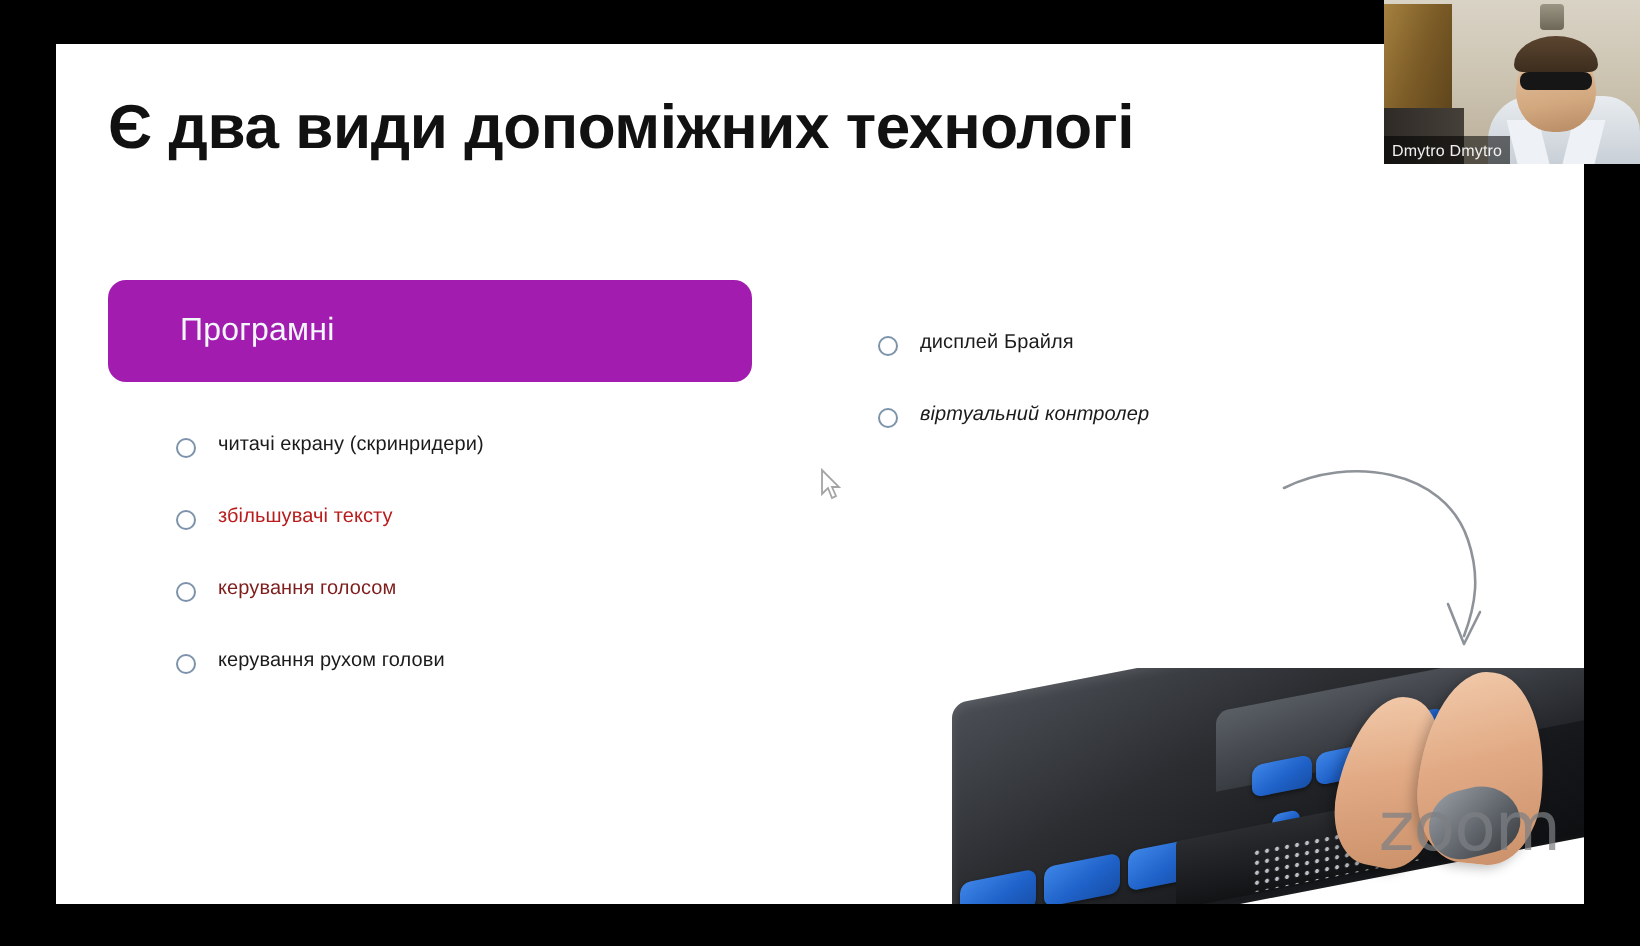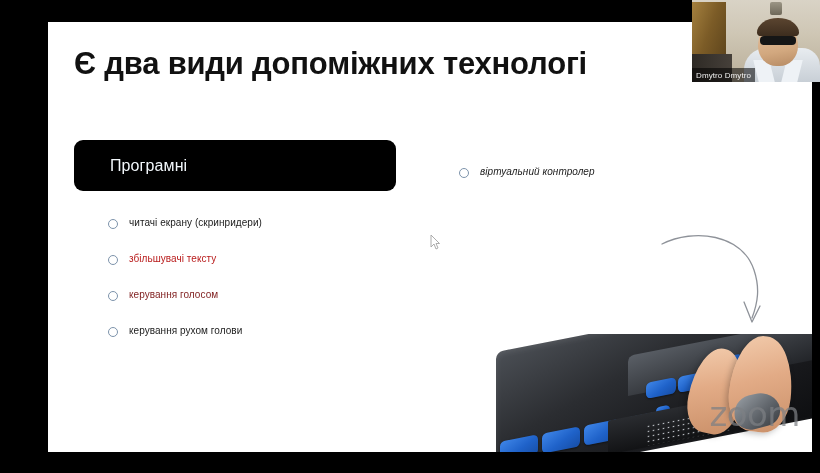--- a/index.html
+++ b/index.html
@@ -27,21 +27,20 @@
 
   
   #slide {
     position: absolute;
     left: 28px;
     top: 22px;
     width: 764px;
     height: 430px;
     background: #ffffff;
     overflow: hidden;
-    margin-left: 20px;
   }
 
   #slide-title {
     position: absolute;
     left: 26px;
     top: 22px;
     font-size: 31px;
     line-height: 40px;
     font-weight: 700;
     color: #111111;
@@ -287,21 +286,21 @@
 
 
 
 <div id="screen">
 
   <div id="slide">
 
     <div id="slide-title">Є два види допоміжних технологі</div>
 
     <div class="column" id="column-software">
-      <div class="col-header" id="header-software" style="background: #000000; text-align: right;">Програмні</div>
+      <div class="col-header" id="header-software" style="background: #a21caf; text-align: right;">Програмні</div>
       <ul class="bullet-list">
         <li class="bullet-item">
           <span class="bullet-marker" style="border-color: rgb(125, 147, 171);"></span>
           <span class="bullet-text" style="color: rgb(27, 27, 27);">читачі екрану (скринридери)</span>
         </li>
         <li class="bullet-item">
           <span class="bullet-marker" style="border-color: rgb(125, 147, 171);"></span>
           <span class="bullet-text" style="color: #b91c1c;">збільшувачі тексту</span>
         </li>
         <li class="bullet-item">
@@ -310,20 +309,24 @@
         </li>
         <li class="bullet-item">
           <span class="bullet-marker" style="border-color: rgb(125, 147, 171);"></span>
           <span class="bullet-text" style="color: rgb(27, 27, 27);">керування рухом голови</span>
         </li>
       </ul>
     </div>
 
     <div class="column" id="column-hardware">
       <ul class="bullet-list">
+        <li class="bullet-item">
+          <span class="bullet-marker" style="border-color: rgb(125, 147, 171);"></span>
+          <span class="bullet-text" style="color: rgb(27, 27, 27);">дисплей Брайля</span>
+        </li>
         <li class="bullet-item">
           <span class="bullet-marker" style="border-color: rgb(125, 147, 171);"></span>
           <span class="bullet-text" style="color: rgb(27, 27, 27); font-style: italic;">віртуальний контролер</span>
         </li>
       </ul>
     </div>
 
     <svg id="arrow-to-device" viewBox="0 0 120 108">
       <path d="M2 14 C 34 -2, 82 4, 94 40 C 100 58, 98 72, 92 88" fill="none" stroke="#8e9299" stroke-width="1.3" stroke-linecap="round"></path>
       <path d="M84 72 L92 92 L100 76" fill="none" stroke="#8e9299" stroke-width="1.3" stroke-linecap="round" stroke-linejoin="round"></path>

